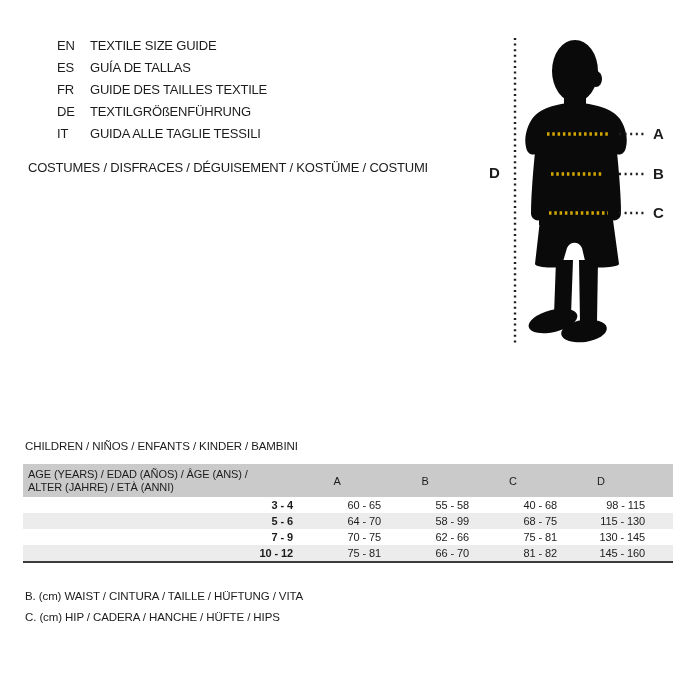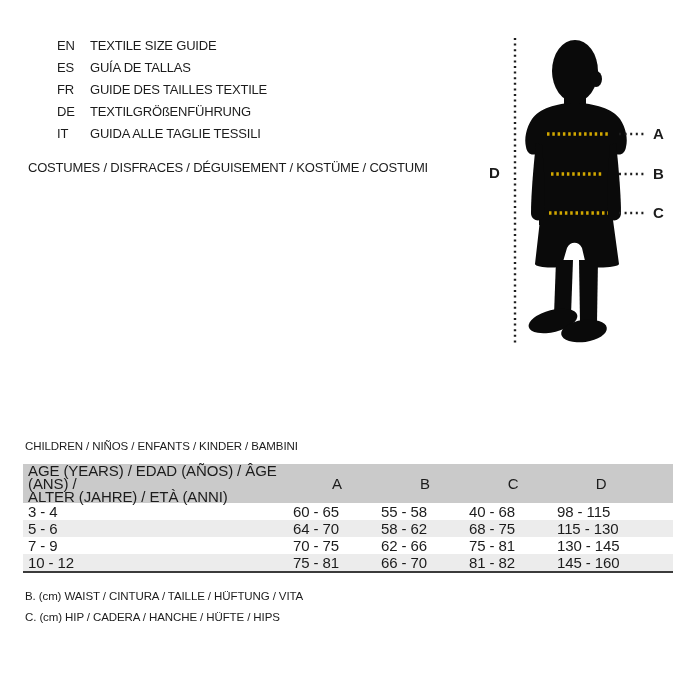--- a/index.html
+++ b/index.html
@@ -14,26 +14,26 @@
   .lang-code{width:33px;flex:0 0 33px;}
   
   .category{left:28px;top:160px;font-size:13px;font-weight:400;letter-spacing:-0.2px;white-space:nowrap;}
   
   .figure{left:480px;top:35px;width:220px;height:315px;}
   .figure text{font-family:"Liberation Sans", sans-serif;font-weight:700;font-size:15px;fill:#1c1c1c;}
   
   .children-title{left:25px;top:440px;font-size:11.5px;letter-spacing:-0.1px;white-space:nowrap;}
   table.size-table{
     left:23px;top:464px;width:650px;border-collapse:collapse;table-layout:fixed;
-    font-size:15px;letter-spacing:-0.1px;border-bottom:2px solid #3b3b3b;
+    font-size:11px;letter-spacing:-0.1px;border-bottom:2px solid #3b3b3b;
   }
   table.size-table th{background:#cacaca;font-weight:400;height:33px;padding:0;vertical-align:middle;text-align:center;}
   table.size-table th.age-th{text-align:left;padding-left:5px;line-height:13px;}
-  table.size-table td{height:16px;padding:0;text-align:left;vertical-align:middle;}
-  table.size-table td.age-td{text-align:left;padding-left:5px;}
+  table.size-table td{height:16px;padding:0;text-align:right;vertical-align:middle;}
+  table.size-table td.age-td{text-align:right;padding-left:5px;font-weight:bold;}
   table.size-table tbody tr:nth-child(even){background:#ececec;}
   
   .legend{left:25px;top:586px;}
   .legend-item{display:flex;align-items:center;height:20.8px;font-size:11.5px;letter-spacing:-0.1px;white-space:nowrap;}
 </style>
 </head>
 <body>
 
 <section class="abs lang-block">
   <div class="lang-row">
@@ -122,21 +122,21 @@
       <td class="age-td">3 - 4</td>
       <td>60 - 65</td>
       <td>55 - 58</td>
       <td>40 - 68</td>
       <td>98 - 115</td>
       <td></td>
     </tr>
     <tr>
       <td class="age-td">5 - 6</td>
       <td>64 - 70</td>
-      <td>58 - 62</td>
+      <td>58 - 99</td>
       <td>68 - 75</td>
       <td>115 - 130</td>
       <td></td>
     </tr>
     <tr>
       <td class="age-td">7 - 9</td>
       <td>70 - 75</td>
       <td>62 - 66</td>
       <td>75 - 81</td>
       <td>130 - 145</td>

